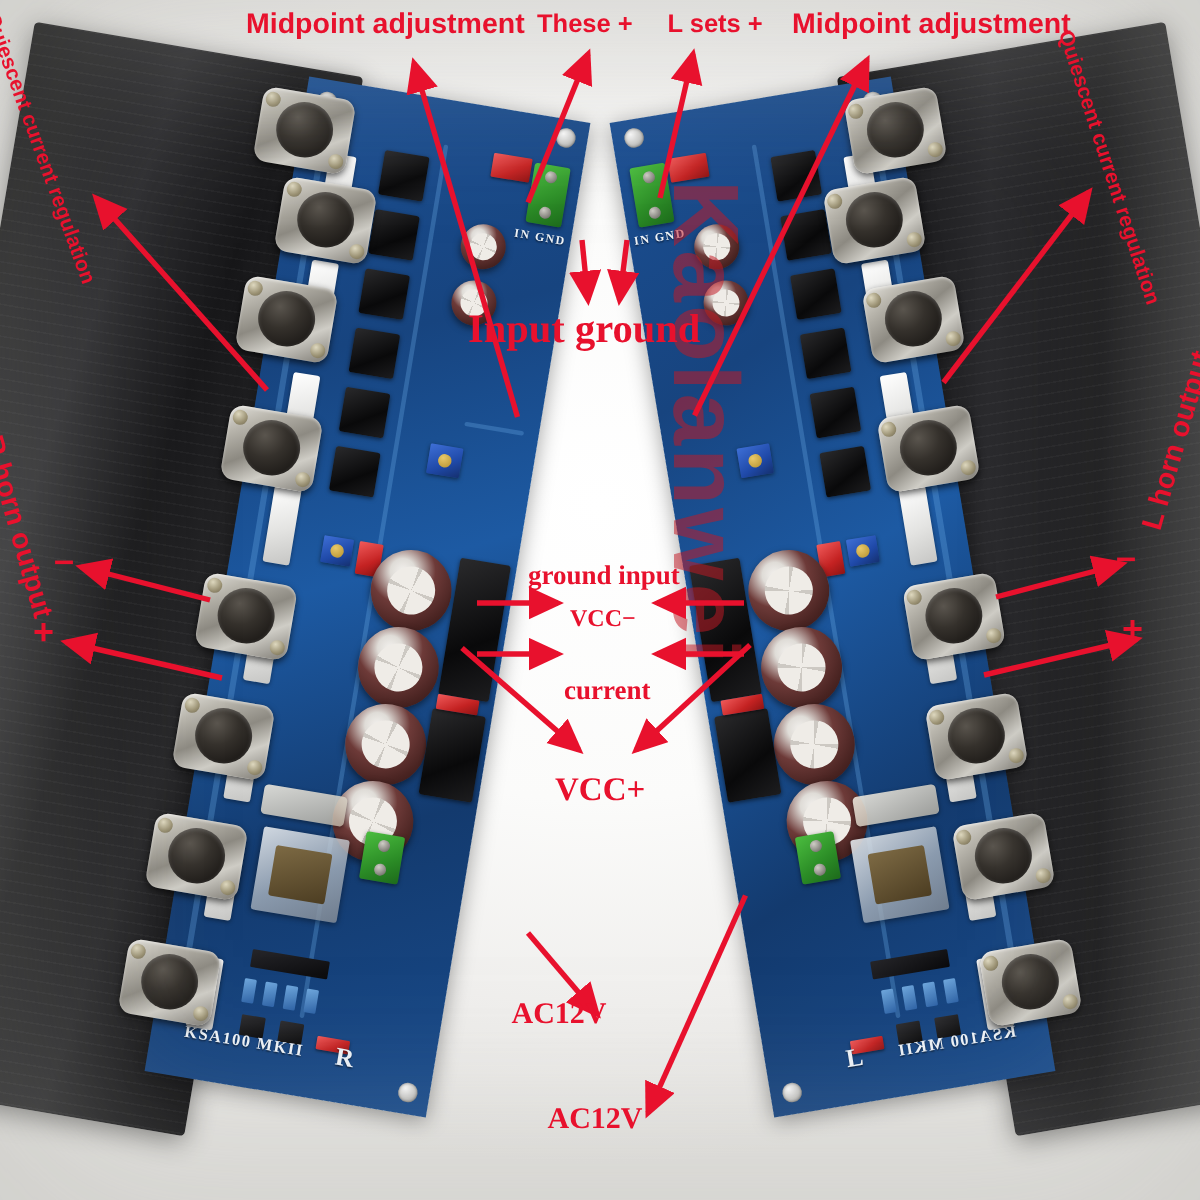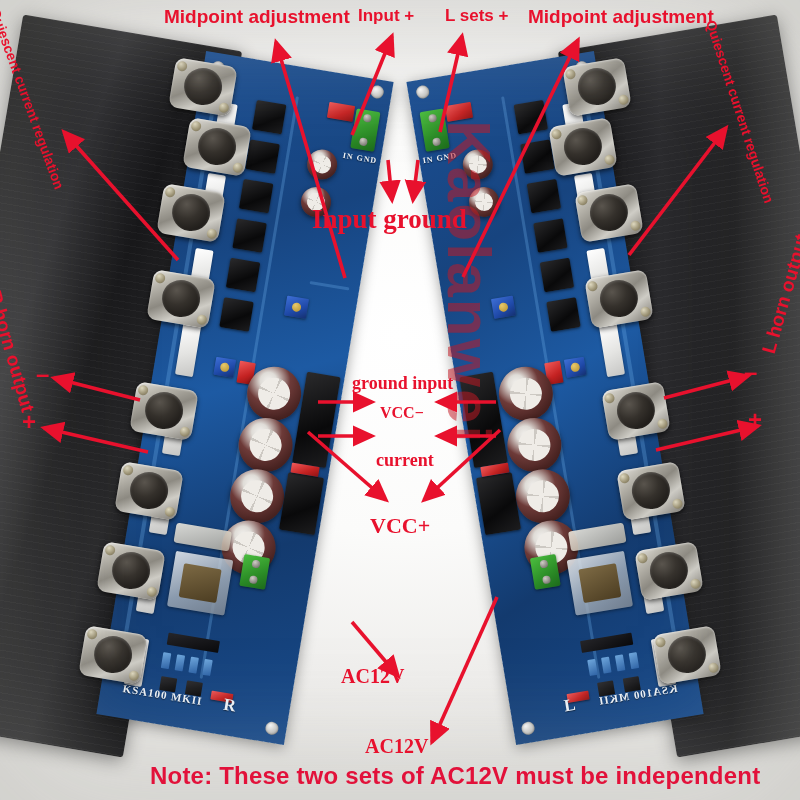--- a/index.html
+++ b/index.html
@@ -391,21 +391,21 @@
         <path d="M308,432 L386,500"></path>
         <path d="M500,430 L424,500"></path>
 
         <path d="M352,622 L398,676"></path>
 
         <path d="M497,597 L432,742"></path>
       </g>
     </svg>
 
     <div class="lbl" style="left:164px;top:6px;font-size:19px;">Midpoint adjustment</div>
-    <div class="lbl" style="left:358px;top:6px;font-size:17px;">Input +</div>
+    <div class="lbl" style="left:358px;top:6px;font-size:17px;">These +</div>
     <div class="lbl" style="left:445px;top:6px;font-size:17px;">L sets +</div>
     <div class="lbl" style="left:528px;top:6px;font-size:19px;">Midpoint adjustment</div>
 
     <div class="lbl" style="left:2px;top:6px;font-size:14px;transform:rotate(70deg);transform-origin:0 0;">Quiescent current regulation</div>
     <div class="lbl" style="left:718px;top:18px;font-size:14px;transform:rotate(72deg);transform-origin:0 0;">Quiescent current regulation</div>
     <div class="lbl" style="left:4px;top:288px;font-size:19px;transform:rotate(74deg);transform-origin:0 0;">R horn output</div>
     <div class="lbl" style="left:758px;top:350px;font-size:19px;transform:rotate(-74deg);transform-origin:0 0;">L horn output</div>
 
     <div class="lbl" style="left:36px;top:360px;font-size:24px;">–</div>
     <div class="lbl" style="left:22px;top:408px;font-size:24px;">+</div>
@@ -414,16 +414,15 @@
 
     <div class="lbl lbl-serif" style="left:312px;top:204px;font-size:27px;">Input ground</div>
     <div class="lbl lbl-serif" style="left:352px;top:373px;font-size:18px;">ground input</div>
     <div class="lbl lbl-serif" style="left:380px;top:404px;font-size:16px;">VCC−</div>
     <div class="lbl lbl-serif" style="left:376px;top:450px;font-size:18px;">current</div>
     <div class="lbl lbl-serif" style="left:370px;top:513px;font-size:22px;">VCC+</div>
 
     <div class="lbl lbl-serif" style="left:341px;top:665px;font-size:20px;">AC12V</div>
     <div class="lbl lbl-serif" style="left:365px;top:735px;font-size:20px;">AC12V</div>
 
-    <div class="lbl" style="left:150px;top:762px;font-size:24px;color:#e2113a;letter-spacing:.2px;">Note: These two sets of AC12V must be independent</div>
   </div>
 
 </div>
 
 </body></html>

